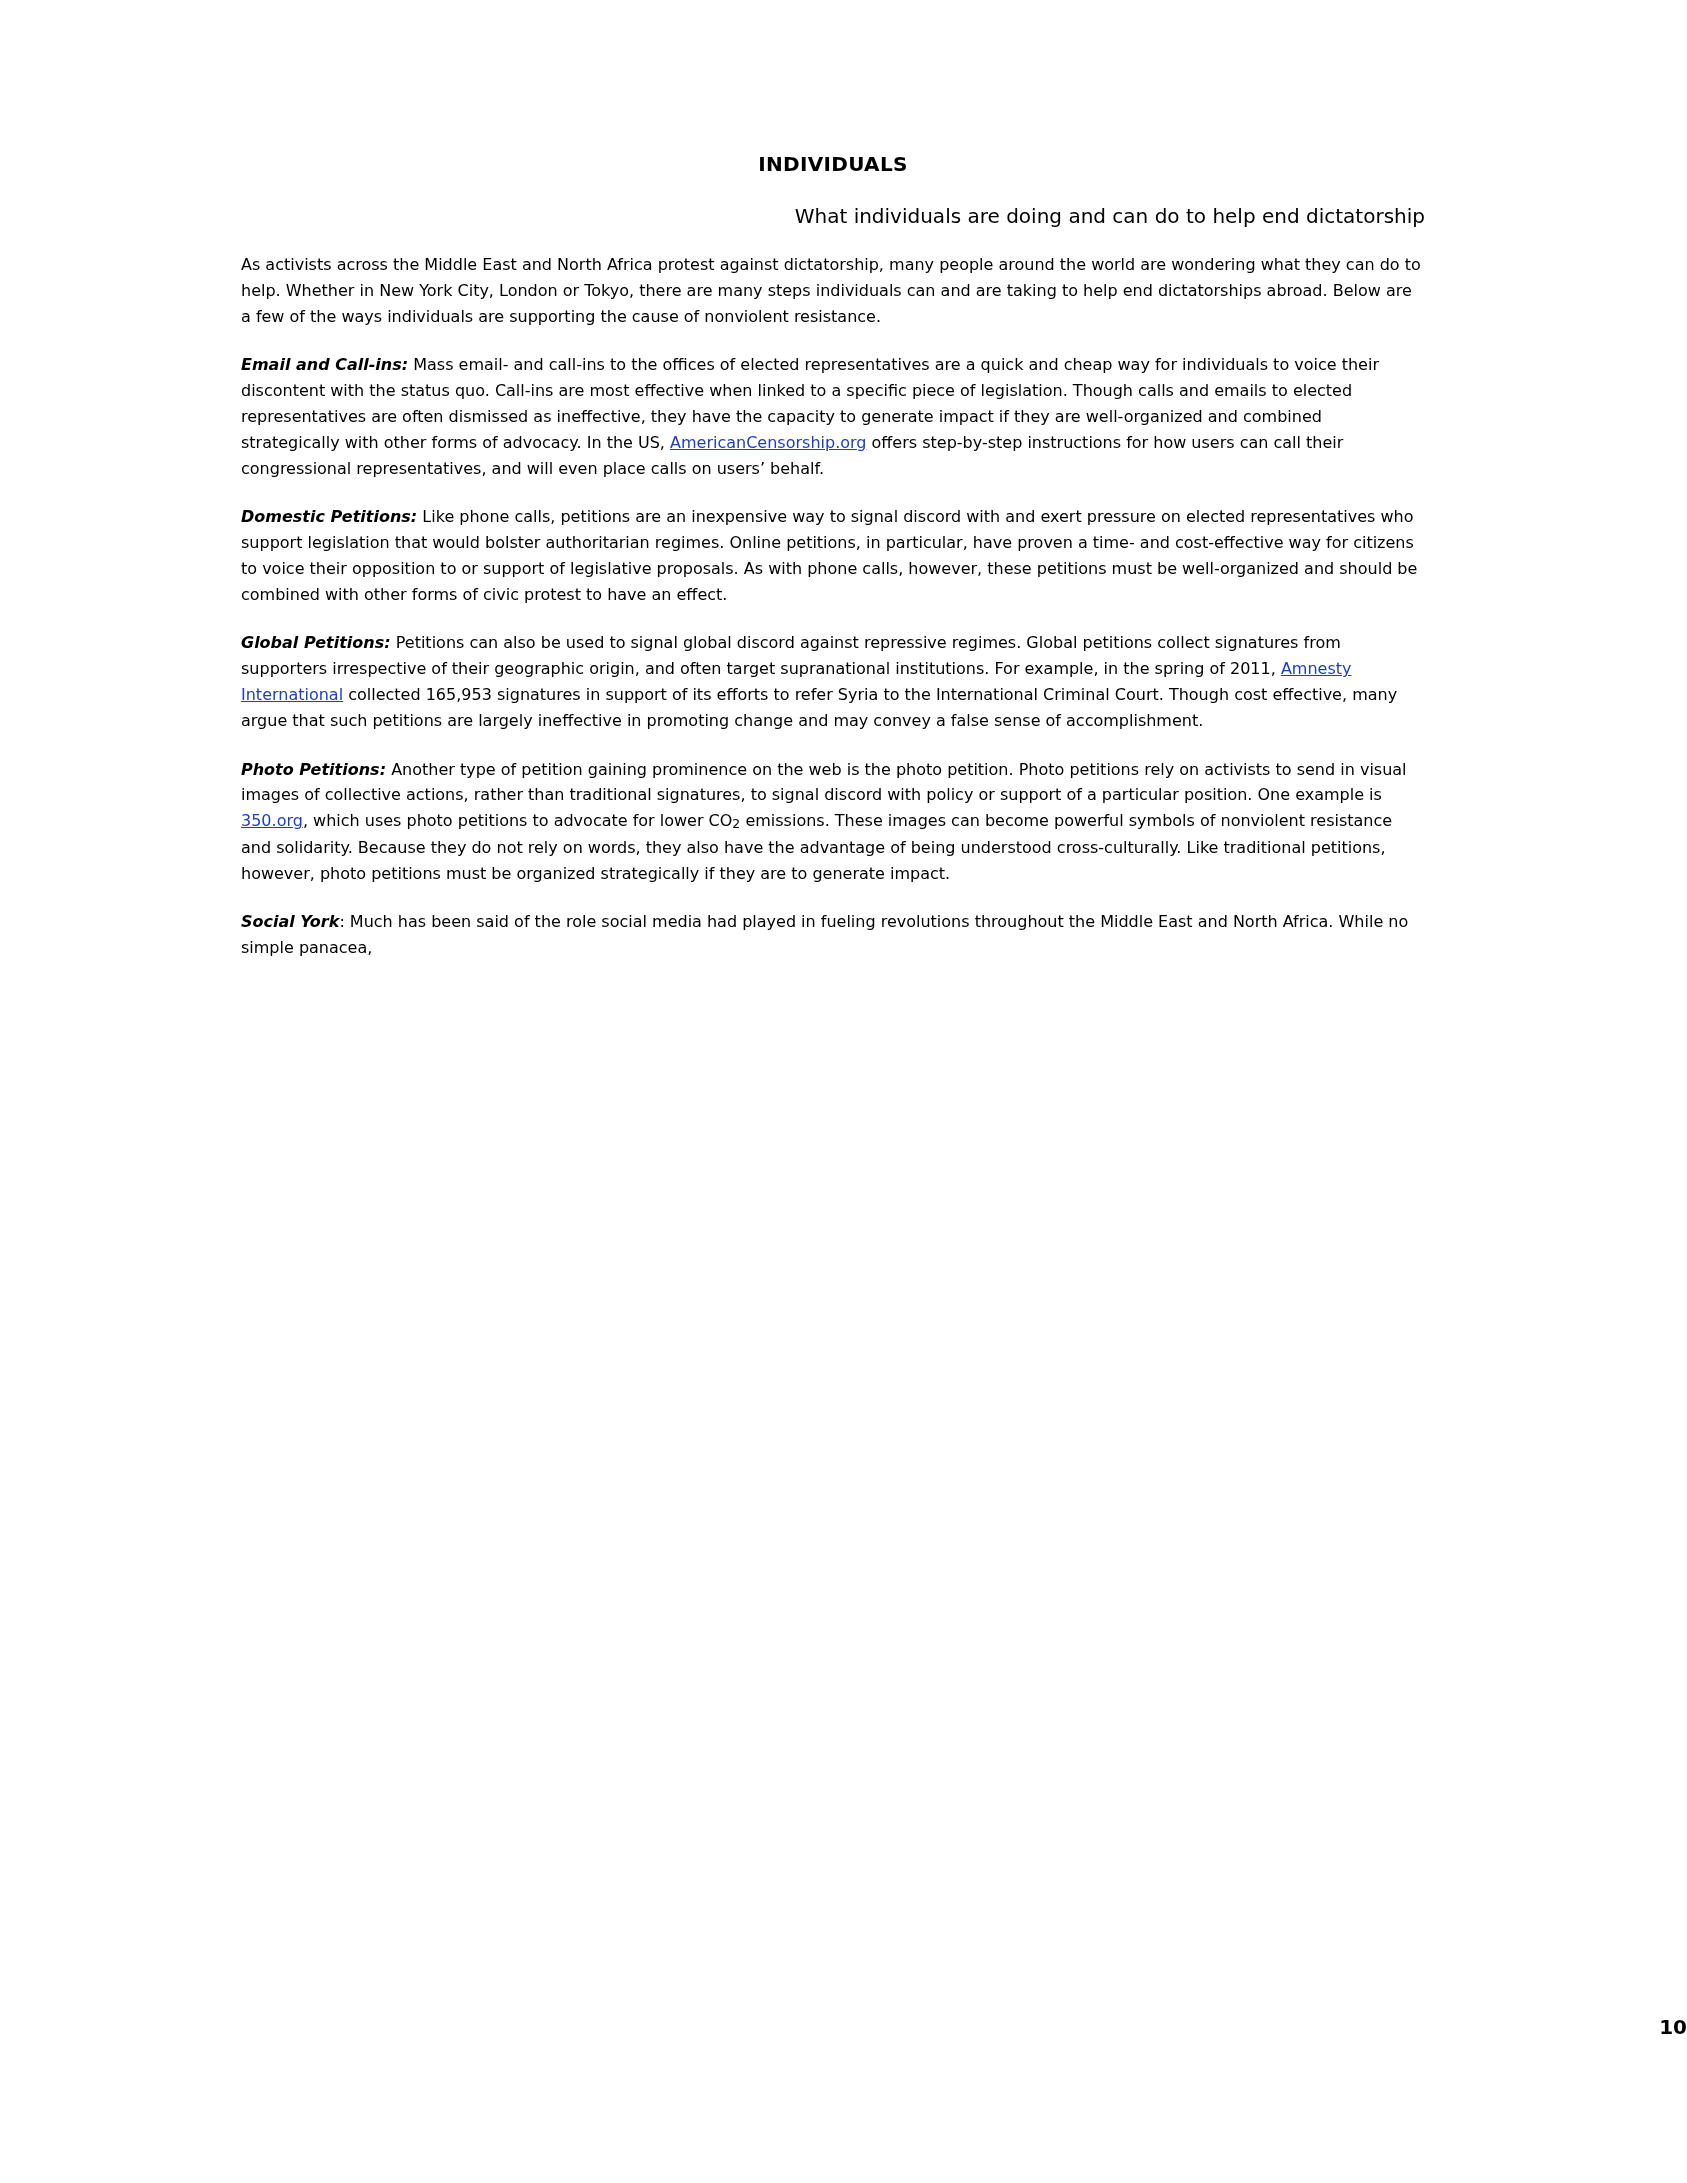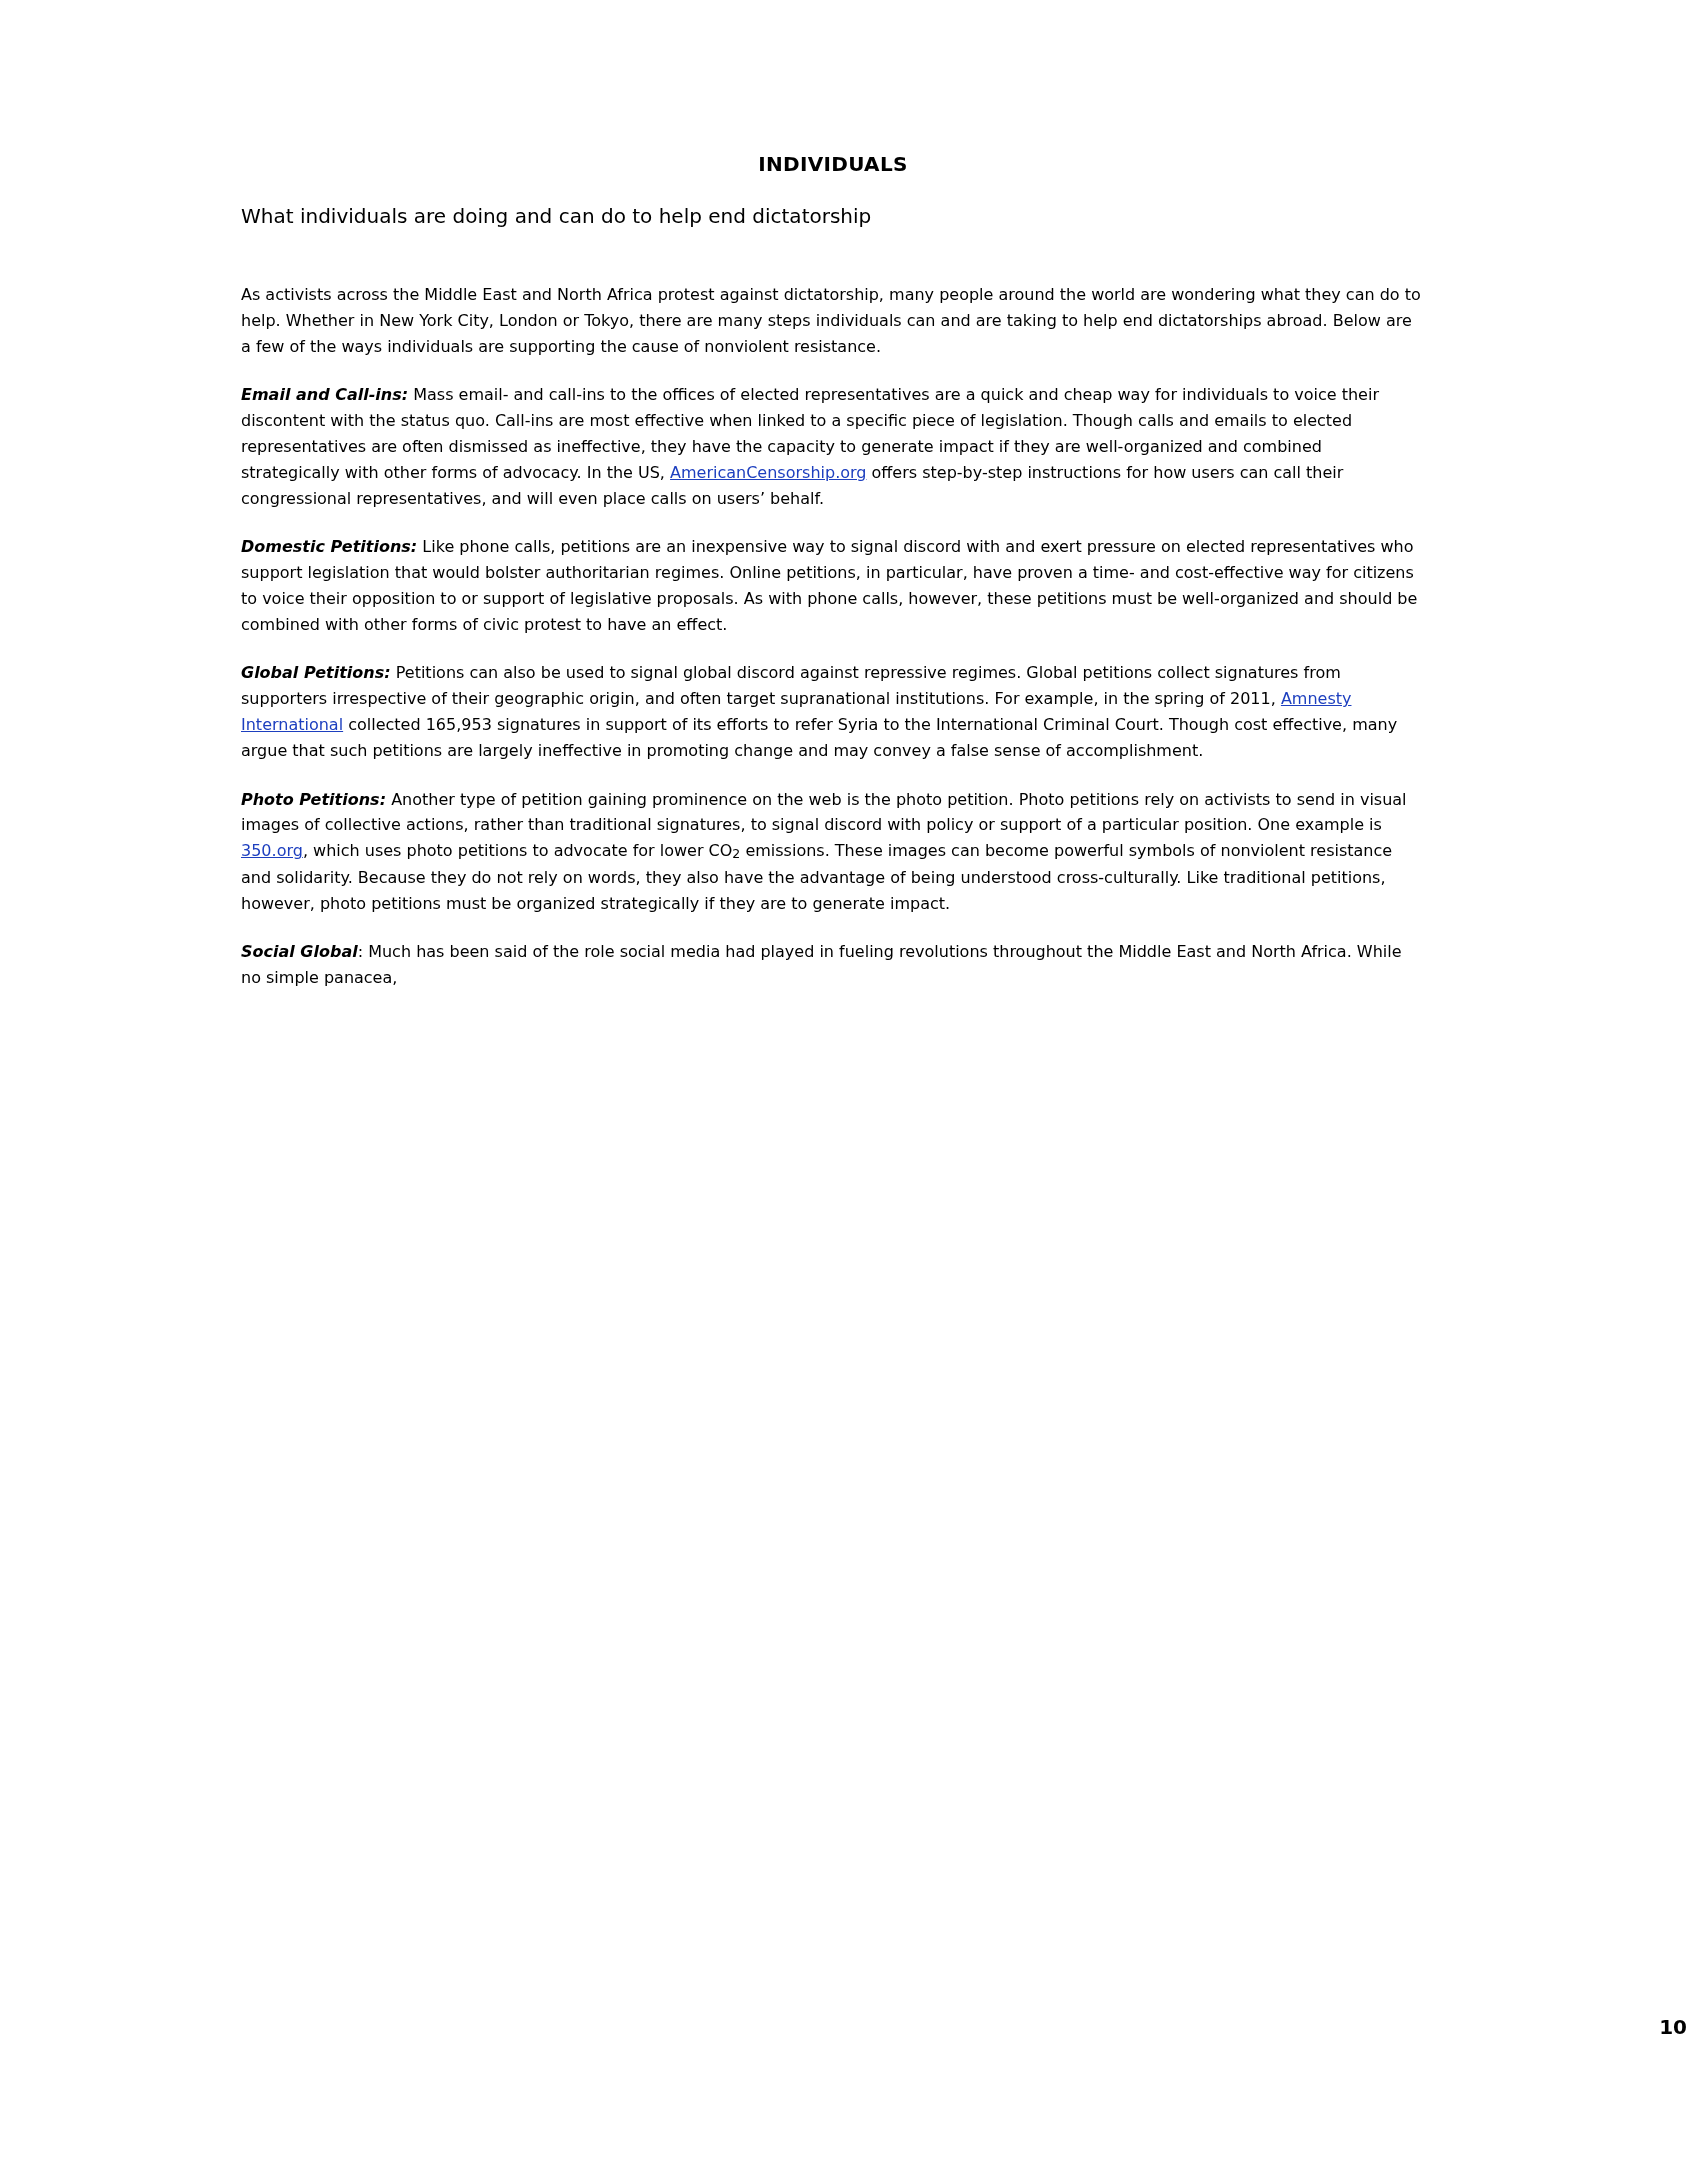--- a/index.html
+++ b/index.html
@@ -24,23 +24,23 @@
     width: 1184px;
   }
   .doc-title {
     text-align: center;
     font-weight: bold;
     font-size: 20px;
     letter-spacing: 0.3px;
     margin: 0 0 28px 0;
   }
   .doc-subtitle {
-    text-align: left;
+    text-align: right;
     font-size: 20px;
-    margin: 0 0 54px 0;
+    margin: 0 0 24px 0;
   }
   p.para {
     font-size: 16px;
     line-height: 1.62;
     margin: 0 0 22.5px 0;
     text-align: left;
   }
   .lead {
     font-weight: bold;
     font-style: italic;
@@ -88,21 +88,21 @@
 
     <p class="para">
       <span class="lead">Global Petitions:</span><span> Petitions can also be used to signal global discord against repressive regimes. Global petitions collect signatures from supporters irrespective of their geographic origin, and often target supranational institutions. For example, in the spring of 2011, </span><a class="link" href="#">Amnesty International</a><span> collected 165,953 signatures in support of its efforts to refer Syria to the International Criminal Court. Though cost effective, many argue that such petitions are largely ineffective in promoting change and may convey a false sense of accomplishment.</span>
     </p>
 
     <p class="para">
       <span class="lead">Photo Petitions:</span><span> Another type of petition gaining prominence on the web is the photo petition.  Photo petitions rely on activists to send in visual images of collective actions, rather than traditional signatures, to signal discord with policy or support of a particular position. One example is </span><a class="link" href="#">350.org</a><span>, which uses photo petitions to advocate for lower CO</span><span class="sub">2</span><span> emissions. These images can become powerful symbols of nonviolent resistance and solidarity. Because they do not rely on words, they also have the advantage of being understood cross-culturally. Like traditional petitions, however, photo petitions must be organized strategically if they are to generate impact.</span>
     </p>
 
     <p class="para">
-      <span class="lead">Social Global</span><span>: Much has been said of the role social media had played in fueling revolutions throughout the Middle East and North Africa. While no simple panacea,</span>
+      <span class="lead">Social York</span><span>: Much has been said of the role social media had played in fueling revolutions throughout the Middle East and North Africa. While no simple panacea,</span>
     </p>
 
   </div>
 
   <div class="page-number">10</div>
 
 </div>
 
 
 </body></html>

